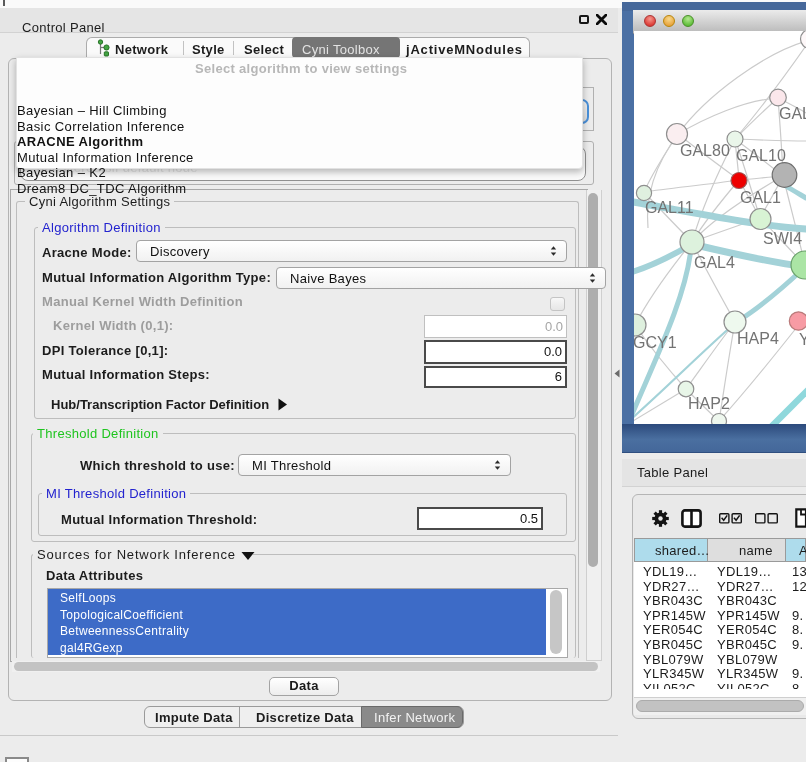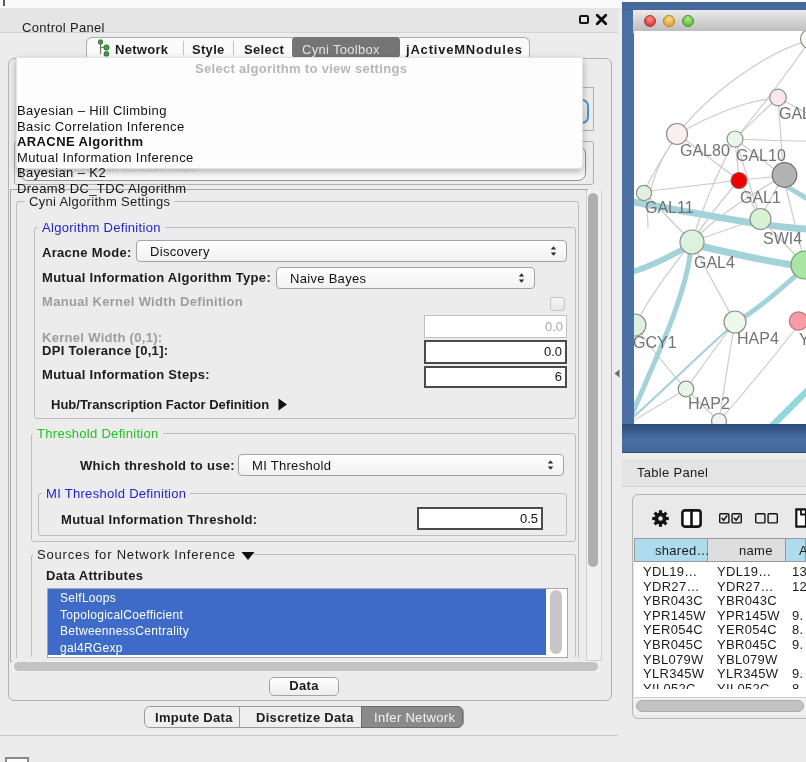--- a/index.html
+++ b/index.html
@@ -81,50 +81,50 @@
 <div class="abs lbl bold" style="left:42px;top:245px;">Aracne Mode:</div>
 <div class="combo" style="left:136px;top:240px;width:431px;height:22px;">
   <span class="ctext">Discovery</span>
   <svg class="carr" viewBox="0 0 7 12">
       <path d="M0.8 4.4 L3.5 1.2 L6.2 4.4 Z" fill="#2b2b2b"></path>
       <path d="M0.8 7.6 L3.5 10.8 L6.2 7.6 Z" fill="#2b2b2b"></path>
     </svg>
 </div>
 
 <div class="abs lbl bold" style="left:42px;top:270px;">Mutual Information Algorithm Type:</div>
-<div class="combo" style="left:276px;top:267px;width:259px;height:22px;">
+<div class="combo" style="left:276px;top:267px;width:330px;height:22px;">
   <span class="ctext">Naive Bayes</span>
   <svg class="carr" viewBox="0 0 7 12">
       <path d="M0.8 4.4 L3.5 1.2 L6.2 4.4 Z" fill="#2b2b2b"></path>
       <path d="M0.8 7.6 L3.5 10.8 L6.2 7.6 Z" fill="#2b2b2b"></path>
     </svg>
 </div>
 
 <div class="abs lbl bold dis" style="left:42px;top:294px;">Manual Kernel Width Definition</div>
 <div class="abs" style="left:550px;top:297px;width:13px;height:12px;border:1px solid #c4c4c4;border-radius:3px;background:linear-gradient(#f7f7f7,#e6e6e6);"></div>
 
-<div class="abs lbl bold dis" style="left:42px;top:318px;margin-top:12px;">Kernel Width (0,1):</div>
+<div class="abs lbl bold dis" style="left:53px;top:318px;">Kernel Width (0,1):</div>
 <div class="tfield dis" style="left:424px;top:315px;width:143px;height:23px;border:1px solid #c0c0c0;line-height:21px;color:#a6a6a6;">0.0</div>
 
 <div class="abs lbl bold" style="left:42px;top:343px;">DPI Tolerance [0,1]:</div>
 <div class="tfield" style="left:424px;top:340px;width:143px;height:24px;border:2px solid #4a4a4a;line-height:20px;color:#111;">0.0</div>
 
 <div class="abs lbl bold" style="left:42px;top:367px;">Mutual Information Steps:</div>
 <div class="tfield" style="left:424px;top:366px;width:143px;height:22px;border:2px solid #4a4a4a;line-height:18px;color:#111;">6</div>
 
 <div class="abs lbl bold" style="left:51px;top:397px;letter-spacing:0;">Hub/Transcription Factor Definition</div>
 <svg class="abs" style="left:277px;top:398px;" width="11" height="13" viewBox="0 0 11 13">
     <path d="M1.5 0.5 L10 6.5 L1.5 12.5 Z" fill="#111"></path>
   </svg>
 
 <div class="group" style="left:31px;top:433px;width:543px;height:107px;"></div>
 <div class="gtitle" style="left:33px;top:426px;color:#1fc41f;">Threshold Definition</div>
 
 <div class="abs lbl bold" style="left:80px;top:458px;">Which threshold to use:</div>
-<div class="combo" style="left:238px;top:454px;width:326px;height:22px;">
+<div class="combo" style="left:238px;top:454px;width:273px;height:22px;">
   <span class="ctext">MI Threshold</span>
   <svg class="carr" viewBox="0 0 7 12">
       <path d="M0.8 4.4 L3.5 1.2 L6.2 4.4 Z" fill="#2b2b2b"></path>
       <path d="M0.8 7.6 L3.5 10.8 L6.2 7.6 Z" fill="#2b2b2b"></path>
     </svg>
 </div>
 
 <div class="group" style="left:38px;top:493px;width:527px;height:41px;"></div>
 <div class="gtitle" style="left:42px;top:486px;color:#2323cf;">MI Threshold Definition</div>
 

